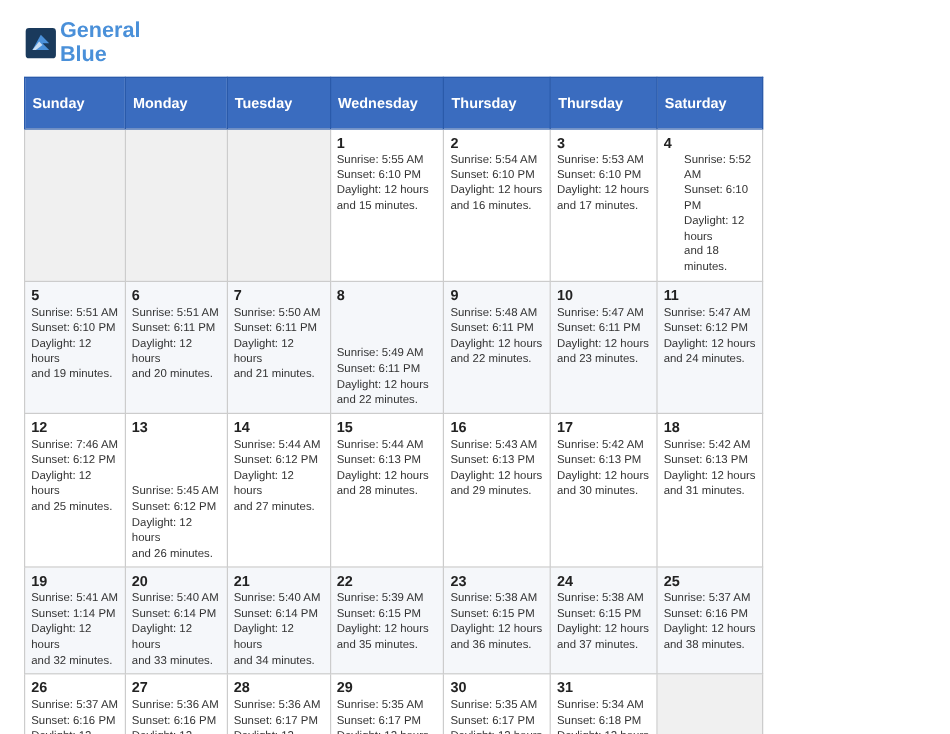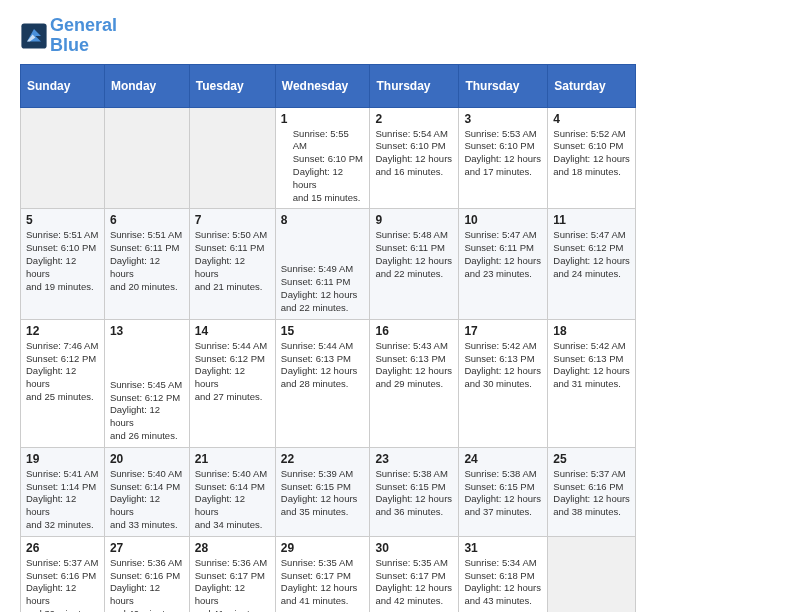--- a/index.html
+++ b/index.html
@@ -129,42 +129,42 @@
           <th>Saturday</th>
         </tr>
     </thead>
     <tbody id="calendar-body">
     <tr>
           <td class="empty-cell"></td>
           <td class="empty-cell"></td>
           <td class="empty-cell"></td>
           <td>
             <span class="day-number">1</span>
-            <div class="day-info" style="white-space: pre-line; margin-left: 12px;">Sunrise: 5:55 AM
+            <div class="day-info" style="white-space: pre-line;">Sunrise: 5:55 AM
 Sunset: 6:10 PM
 Daylight: 12 hours
 and 15 minutes.</div>
           </td>
           <td>
             <span class="day-number">2</span>
             <div class="day-info" style="white-space: pre-line;">Sunrise: 5:54 AM
 Sunset: 6:10 PM
 Daylight: 12 hours
 and 16 minutes.</div>
           </td>
           <td>
             <span class="day-number">3</span>
             <div class="day-info" style="white-space: pre-line;">Sunrise: 5:53 AM
 Sunset: 6:10 PM
 Daylight: 12 hours
 and 17 minutes.</div>
           </td>
           <td>
             <span class="day-number">4</span>
-            <div class="day-info" style="white-space: pre-line;">Sunrise: 5:52 AM
+            <div class="day-info" style="white-space: pre-line; margin-left: 17px;">Sunrise: 5:52 AM
 Sunset: 6:10 PM
 Daylight: 12 hours
 and 18 minutes.</div>
           </td>
         </tr>
         <tr>
           <td>
             <span class="day-number">5</span>
             <div class="day-info" style="white-space: pre-line;">Sunrise: 5:51 AM
 Sunset: 6:10 PM

